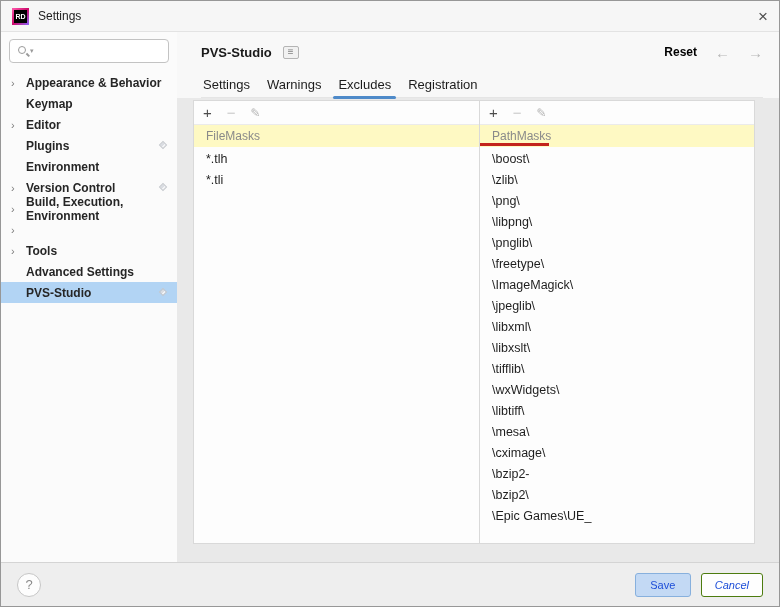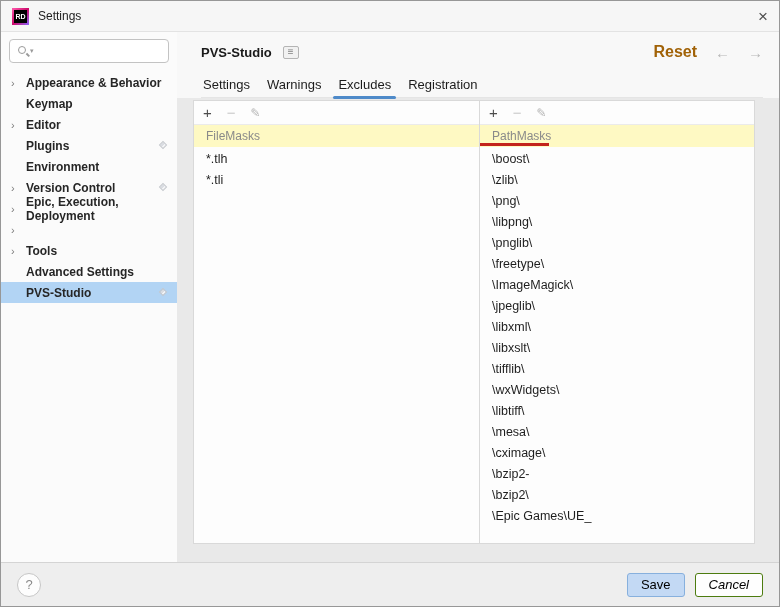--- a/index.html
+++ b/index.html
@@ -24,21 +24,21 @@
   .tree-row .chev { width:15px; color:#7d7d7d; font-size:11px; font-weight:normal; flex:none; }
   .tree-row .badge-diamond { position:absolute; right:11px; top:7px; width:6px; height:6px; border:1px solid #c5c8cd; transform:rotate(45deg); background:linear-gradient(90deg,#dadde2 50%,#f3f4f6 50%); }
   .tree-row.selected { background:#b2d4f4; }
 
   
   .content { position:absolute; left:176px; top:31px; right:0; bottom:44px; background:#f8f8f8; }
   .content-lower { position:absolute; left:0; right:0; top:66px; bottom:0; background:#e9e9e9; }
   .header-row { position:absolute; top:7px; left:24px; right:16px; height:26px; display:flex; align-items:center; }
   .page-title { font-weight:bold; font-size:13px; color:#1a1a1a; }
   .menu-box { margin-left:11px; width:16px; height:13px; border:1px solid #b4b4b4; border-radius:2px; background:#f1f1f1; color:#828282; font-size:10px; line-height:10px; text-align:center; cursor:pointer; }
-  .reset-link { margin-left:auto; color:#a16207; font-size:16px; font-weight:bold; cursor:pointer; }
+  .reset-link { margin-left:auto; color:#000000; font-size:12px; font-weight:bold; cursor:pointer; }
   .nav-arrow { margin-left:18px; color:#b7b7b7; font-size:15px; line-height:1; cursor:pointer; }
   .tabs-row { position:absolute; top:40px; left:24px; right:16px; height:26px; display:flex; gap:13px; border-bottom:1px solid #e5e5e5; }
   .tab { position:relative; font-size:13px; color:#1c1c1c; display:flex; align-items:center; padding:0 2px; cursor:pointer; }
   .tab.active::after { content:''; position:absolute; left:-3px; right:-3px; bottom:-2px; height:3px; border-radius:2px; background:#4e8ac9; }
 
   
   .panels { position:absolute; top:68px; left:16px; width:562px; bottom:18px; background:#fcfcfc; border:1px solid #d9d9d9; display:flex; }
   .panel { display:flex; flex-direction:column; min-width:0; }
   .panel-left { width:286px; flex:none; border-right:1px solid #d9d9d9; }
   .panel-right { flex:1; }
@@ -49,21 +49,21 @@
   .tb-edit { color:#b3b3b3; font-size:12px; }
   .panel-header { height:22px; flex:none; background:#fef9c3; color:#8a8a8a; font-size:12px; display:flex; align-items:center; padding-left:12px; position:relative; }
   .red-underline { position:absolute; left:0; top:18px; width:69px; height:3px; background:#c2231c; }
   .panel-list { flex:1; overflow:hidden; background:#fdfdfd; padding-top:2px; }
   .list-item { height:21px; line-height:21px; font-size:12.5px; color:#1e1e1e; padding-left:12px; white-space:nowrap; cursor:default; }
 
   
   .footer { position:absolute; left:0; right:0; bottom:0; height:44px; background:#eeeeee; border-top:1px solid #d4d4d4; display:flex; align-items:center; padding:0 16px; }
   .help-btn { width:24px; height:24px; border-radius:50%; border:1px solid #c6c6c6; background:#fdfdfd; color:#8a8a8a; font-size:13px; display:flex; align-items:center; justify-content:center; cursor:pointer; }
   .btns { margin-left:auto; display:flex; gap:10px; }
-  .btn { height:24px; min-width:56px; padding:0 13px; font-size:13px; border-radius:3px; display:flex; align-items:center; justify-content:center; color:#000000; cursor:pointer; }
+  .btn { height:24px; min-width:56px; padding:0 13px; font-size:11px; border-radius:3px; display:flex; align-items:center; justify-content:center; color:#1d4ed8; cursor:pointer; }
   .btn-save { background:#c3d9f4; border:1px solid #87b0dd; }
   .btn-cancel { background:#fefefe; border:1px solid #4d7c0f;font-style:italic; }
 </style>
 </head>
 <body>
 
 <div class="window">
 
   <div class="titlebar">
     <div class="logo">RD</div>
@@ -98,21 +98,21 @@
           <span class="chev"></span>
           <span>Environment</span>
         </div>
         <div class="tree-row">
           <span class="chev">›</span>
           <span>Version Control</span>
           <span class="badge-diamond"></span>
         </div>
         <div class="tree-row">
           <span class="chev">›</span>
-          <span>Epic, Execution, Deployment</span>
+          <span>Build, Execution, Environment</span>
         </div>
         <div class="tree-row">
           <span class="chev">›</span>
         </div>
         <div class="tree-row">
           <span class="chev">›</span>
           <span>Tools</span>
         </div>
         <div class="tree-row">
           <span class="chev"></span>

